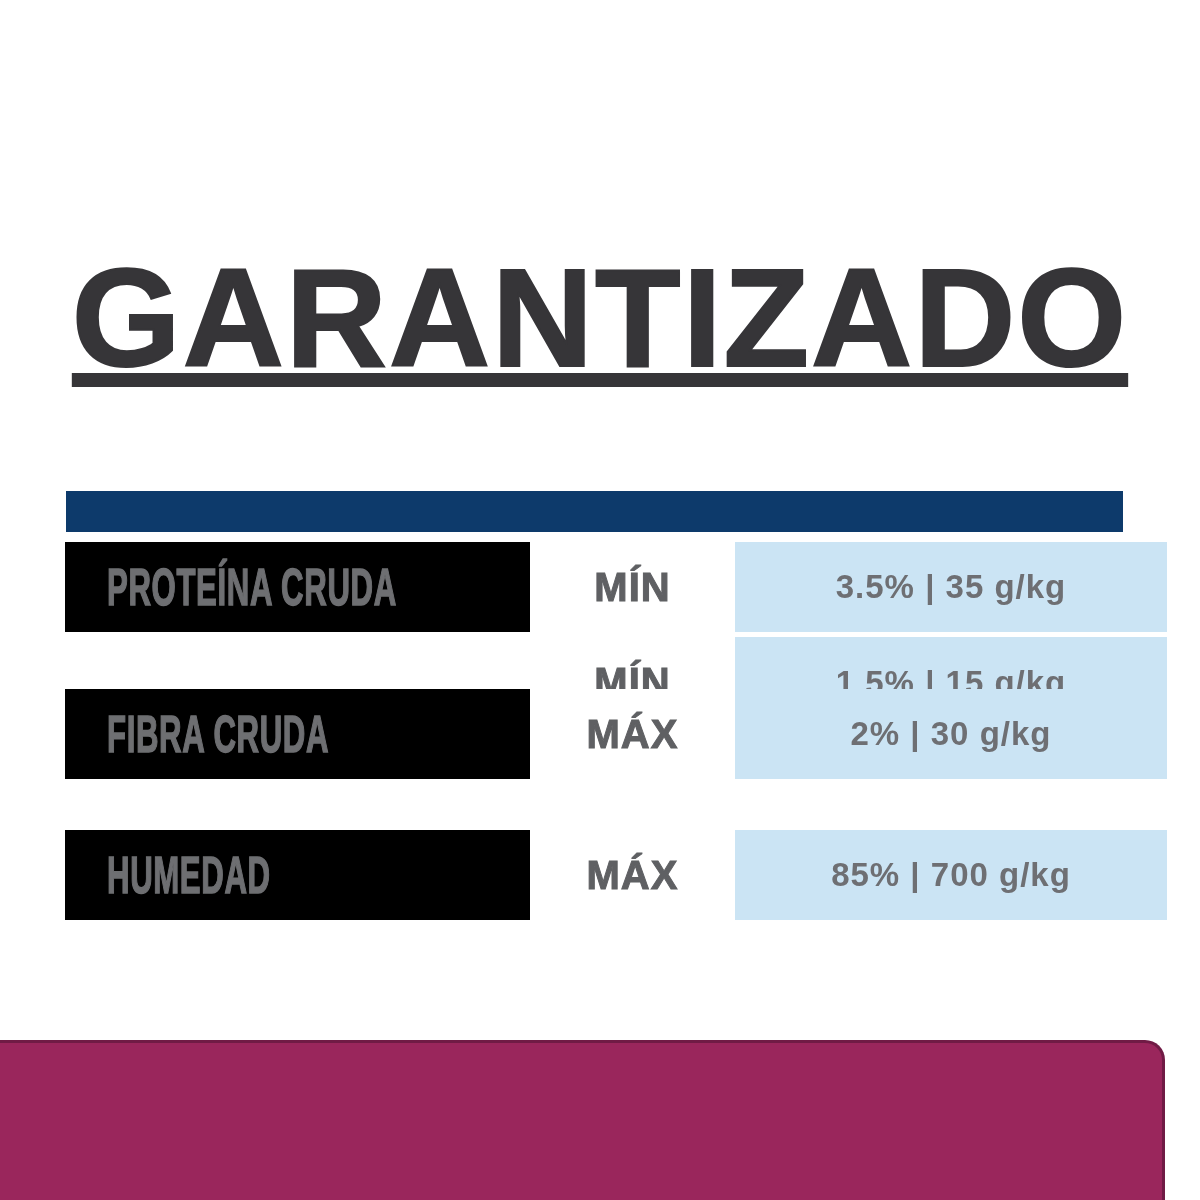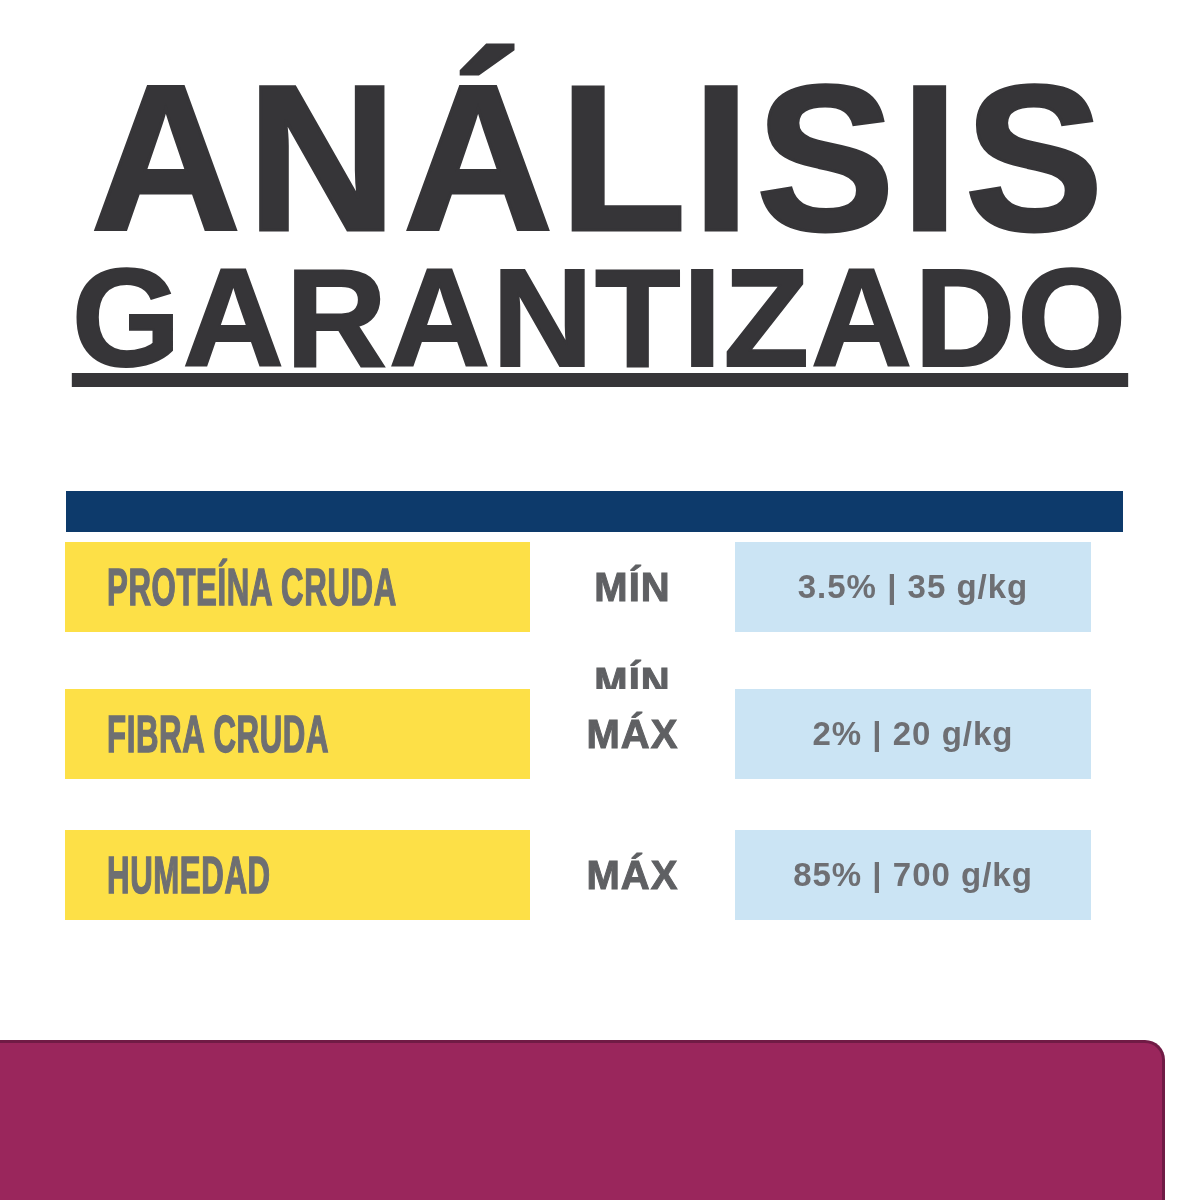--- a/index.html
+++ b/index.html
@@ -60,21 +60,21 @@
   .row-2 { top: 637px; height: 91px; }
   .row-3 { top: 689px; height: 90px; }
   .row-4 { top: 830px; height: 90px; }
 
   .label-cell {
     position: absolute;
     left: 0;
     top: 0;
     width: 465px;
     height: 100%;
-    background: #fde047;
+    background: #000000;
     display: flex;
     align-items: center;
     padding-left: 42px;
     box-sizing: border-box;
   }
   .label-text {
     font-size: 52px;
     font-weight: bold;
     color: #6E6F72;
     letter-spacing: 1px;
@@ -99,21 +99,21 @@
     font-weight: bold;
     color: #5F6063;
     letter-spacing: 1px;
     -webkit-text-stroke: 1px #5F6063;
     white-space: nowrap;
   }
   .value-cell {
     position: absolute;
     left: 670px;
     top: 0;
-    width: 356px;
+    width: 432px;
     height: 100%;
     background: #CBE4F4;
     display: flex;
     align-items: center;
     justify-content: center;
   }
   .value-text {
     font-size: 33px;
     font-weight: bold;
     color: #6E6F73;
@@ -133,21 +133,20 @@
     border-right: 3px solid #701B45;
     border-top-right-radius: 20px;
     box-sizing: border-box;
   }
 </style>
 </head>
 <body>
 
 <div class="canvas">
 
-  <div class="title title-line1">ANÁLISIS</div>
 
   <div class="title title-line2">GARANTIZADO</div>
 
   <div class="header-bar"></div>
 
   <div class="row row-1">
     <div class="label-cell">
       <span class="label-text">PROTEÍNA CRUDA</span>
     </div>
     <div class="qualifier-zone">
@@ -155,31 +154,34 @@
     </div>
     <div class="value-cell">
       <span class="value-text">3.5% | 35 g/kg</span>
     </div>
   </div>
 
   <div class="row row-2">
     <div class="qualifier-zone">
       <span class="qualifier-text">MÍN</span>
     </div>
+    <div class="value-cell">
+      <span class="value-text">1.5% | 15 g/kg</span>
+    </div>
   </div>
 
   <div class="row row-3">
     <div class="label-cell">
       <span class="label-text">FIBRA CRUDA</span>
     </div>
     <div class="qualifier-zone">
       <span class="qualifier-text">MÁX</span>
     </div>
     <div class="value-cell">
-      <span class="value-text">2% | 20 g/kg</span>
+      <span class="value-text">2% | 30 g/kg</span>
     </div>
   </div>
 
   <div class="row row-4">
     <div class="label-cell">
       <span class="label-text">HUMEDAD</span>
     </div>
     <div class="qualifier-zone">
       <span class="qualifier-text">MÁX</span>
     </div>

